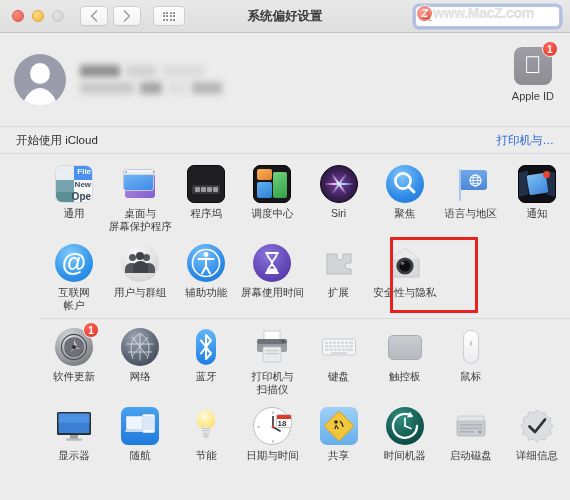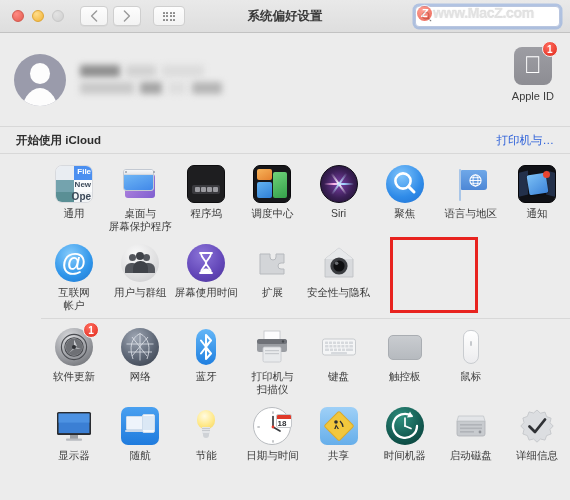--- a/index.html
+++ b/index.html
@@ -155,21 +155,21 @@
   #appleid .lbl { font-size: 11px; color: #3c3c3c; }
 
   
   #icloudbar {
     flex: 0 0 27px;
     display: flex; align-items: center; justify-content: space-between;
     padding: 0 16px;
     border-bottom: 1px solid #d8d8d8;
     background: #ececec;
   }
-  #icloudbar .left { font-size: 11.5px; color: #2d2d2d; font-weight: 700; }
+  #icloudbar .left { font-size: 11.5px; color: #2d2d2d; font-weight: 400; }
   #icloudbar .right { font-size: 11.5px; color: #2b5fd9; cursor: default; }
 
   
   #grid-area { flex: 1 1 auto; position: relative; padding-top: 2px; margin-left: 41px; }
   .prow {
     display: grid;
     grid-template-columns: repeat(8, 1fr);
   }
   .cell {
     display: flex; flex-direction: column; align-items: center;
@@ -422,20 +422,32 @@
             <div style="position:absolute;left:22px;top:10px;width:7px;height:7px;border-radius:50%;background:#53565c;"></div>
             <div style="position:absolute;left:15px;top:8px;width:8px;height:8px;border-radius:50%;background:#3f4248;"></div>
             <div style="position:absolute;left:4px;top:19px;width:14px;height:10px;border-radius:6px 6px 0 0;background:#53565c;"></div>
             <div style="position:absolute;left:20px;top:19px;width:14px;height:10px;border-radius:6px 6px 0 0;background:#53565c;"></div>
             <div style="position:absolute;left:12px;top:17px;width:15px;height:12px;border-radius:7px 7px 0 0;background:#3f4248;"></div>
           </div>
         </div>
         <div class="clab">用户与群组</div>
       </div>
 
+      <div class="cell">
+        <div class="ic">
+          <div class="circ" style="background:radial-gradient(circle at 40% 28%, #7ec4fb, #2d8ae9 60%, #1d6ed0);">
+            <svg width="38" height="38" viewBox="0 0 38 38">
+              <circle cx="19" cy="19" r="13.5" fill="none" stroke="#fff" stroke-width="1.6"></circle>
+              <circle cx="19" cy="10.5" r="2.4" fill="#fff"></circle>
+              <path d="M11.5 15h15M19 14.5v8M19 22.5l-4 7M19 22.5l4 7" stroke="#fff" stroke-width="2" stroke-linecap="round"></path>
+            </svg>
+          </div>
+        </div>
+        <div class="clab">辅助功能</div>
+      </div>
 
       <div class="cell">
         <div class="ic">
           <div class="circ" style="background:radial-gradient(circle at 40% 28%, #8b74d8, #6246b8 60%, #4a3496);">
             <svg width="38" height="38" viewBox="0 0 38 38">
               <path d="M13 9h12M13 29h12M14 9c0 5 5 7 5 10s-5 5-5 10M24 9c0 5-5 7-5 10s5 5 5 10" stroke="#fff" stroke-width="1.8" fill="none" stroke-linecap="round"></path>
               <path d="M15.5 26c1-2 6-2 7 0 .5 1.2 1 2 1 3h-9c0-1 .5-1.8 1-3z" fill="#fff"></path>
             </svg>
           </div>
         </div>

